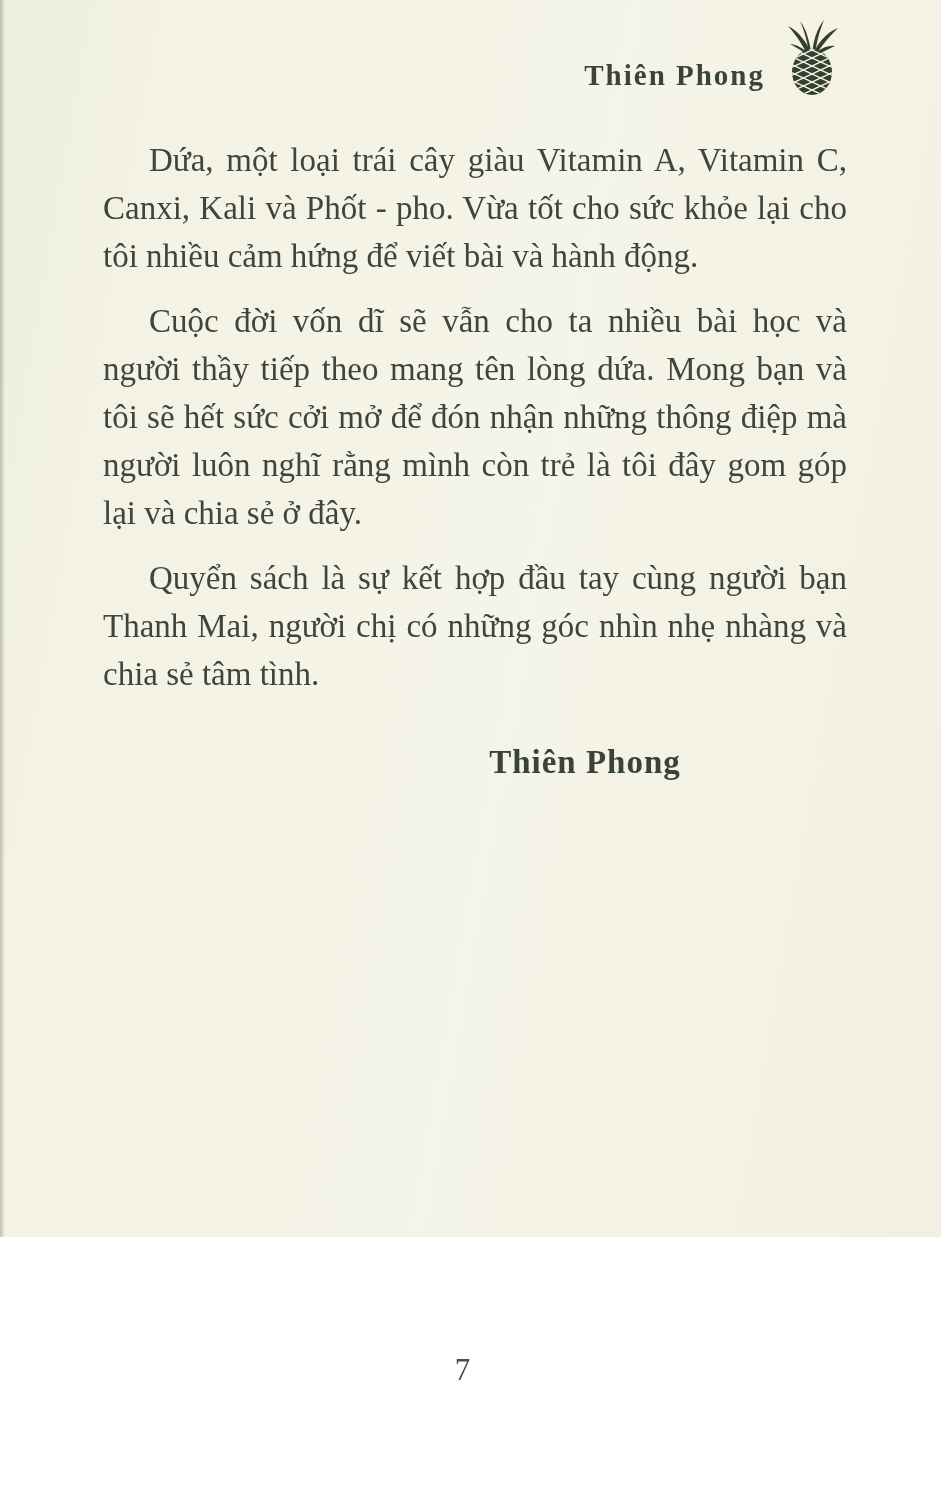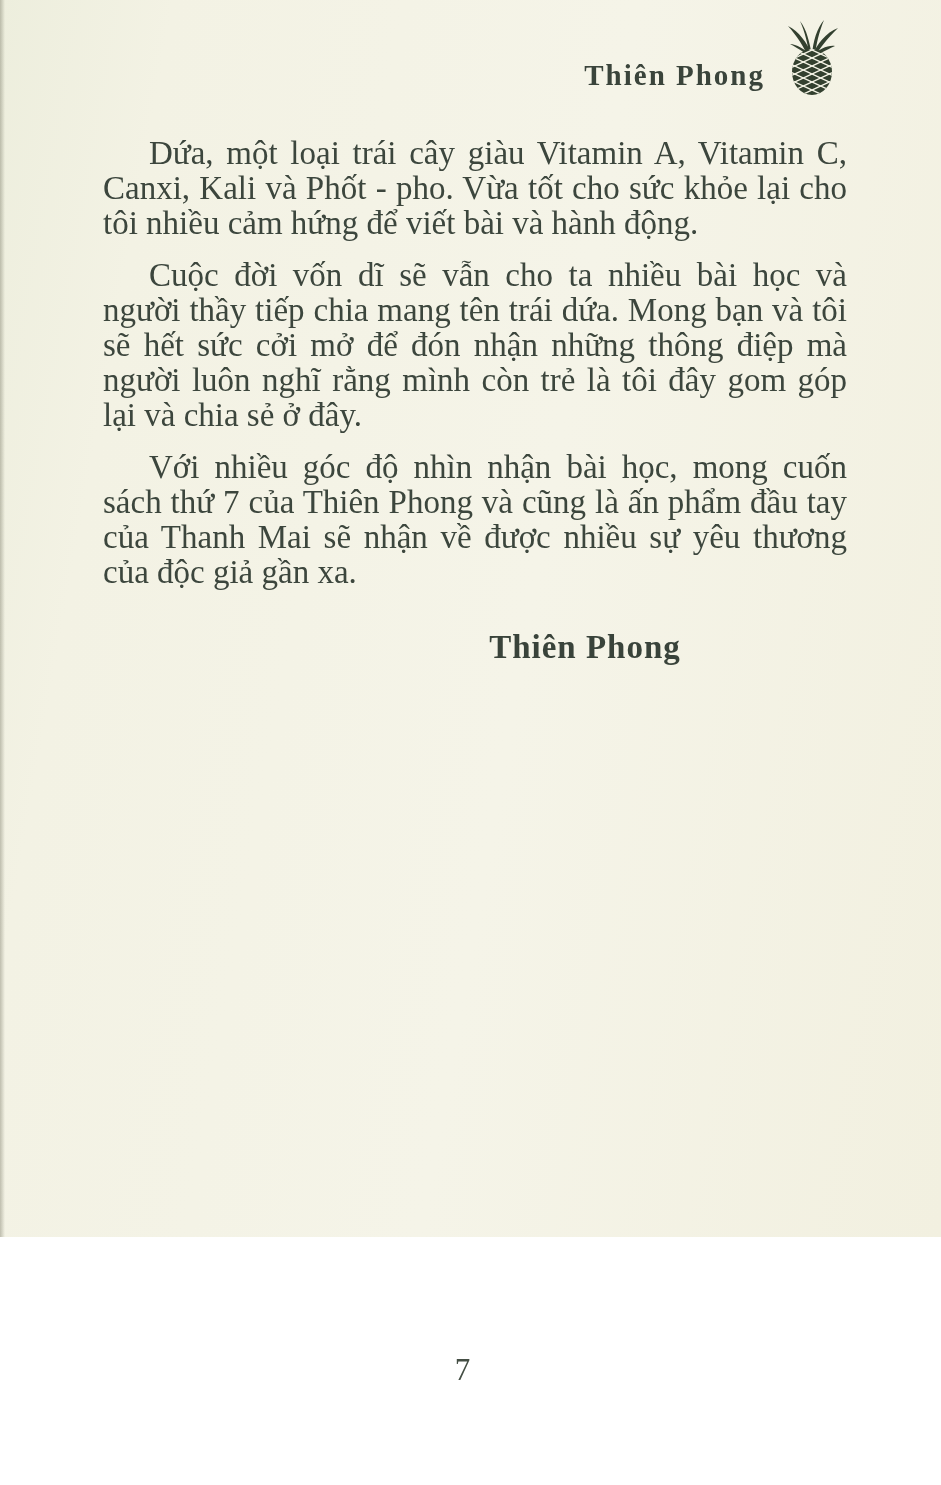--- a/index.html
+++ b/index.html
@@ -38,21 +38,21 @@
     margin-bottom: 6px;
     color: #3a443b;
   }
   .pineapple { display: block; line-height: 0; }
   .content {
     position: absolute;
     top: 136px;
     left: 103px;
     width: 744px;
     font-size: 33px;
-    line-height: 35px;
+    line-height: 48px;
     text-align: justify;
     color: #3c463d;
   }
   .para {
     text-indent: 46px;
     margin-bottom: 17px;
   }
   .signature {
     margin-top: 40px;
     font-weight: bold;
@@ -100,19 +100,19 @@
         <g clip-path="url(#pineapple-body-clip)" stroke="#f3f2e4" stroke-width="1.4" fill="none">
           <path d="M1 24 L61 52 M1 32 L61 60 M1 40 L61 68 M1 48 L61 76 M1 56 L61 84 M1 16 L61 44"></path>
           <path d="M61 24 L1 52 M61 32 L1 60 M61 40 L1 68 M61 48 L1 76 M61 56 L1 84 M61 16 L1 44"></path>
         </g>
       </svg>
     </span>
   </header>
 
   <main class="content">
     <p class="para">Dứa, một loại trái cây giàu Vitamin A, Vitamin C, Canxi, Kali và Phốt - pho. Vừa tốt cho sức khỏe lại cho tôi nhiều cảm hứng để viết bài và hành động.</p>
-    <p class="para">Cuộc đời vốn dĩ sẽ vẫn cho ta nhiều bài học và người thầy tiếp chia mang tên trái dứa. Mong bạn và tôi sẽ hết sức cởi mở để đón nhận những thông điệp mà người luôn nghĩ rằng mình còn trẻ là tôi đây gom góp lại và chia sẻ ở đây.</p>
-    <p class="para">Với nhiều góc độ nhìn nhận bài học, mong cuốn sách thứ 7 của Thiên Phong và cũng là ấn phẩm đầu tay của Thanh Mai sẽ nhận về được nhiều sự yêu thương của độc giả gần xa.</p>
+    <p class="para">Cuộc đời vốn dĩ sẽ vẫn cho ta nhiều bài học và người thầy tiếp theo mang tên lòng dứa. Mong bạn và tôi sẽ hết sức cởi mở để đón nhận những thông điệp mà người luôn nghĩ rằng mình còn trẻ là tôi đây gom góp lại và chia sẻ ở đây.</p>
+    <p class="para">Quyển sách là sự kết hợp đầu tay cùng người bạn Thanh Mai, người chị có những góc nhìn nhẹ nhàng và chia sẻ tâm tình.</p>
     <div class="signature">Thiên Phong</div>
   </main>
 
   <div class="page-number">7</div>
 </div>
 
 </body></html>

